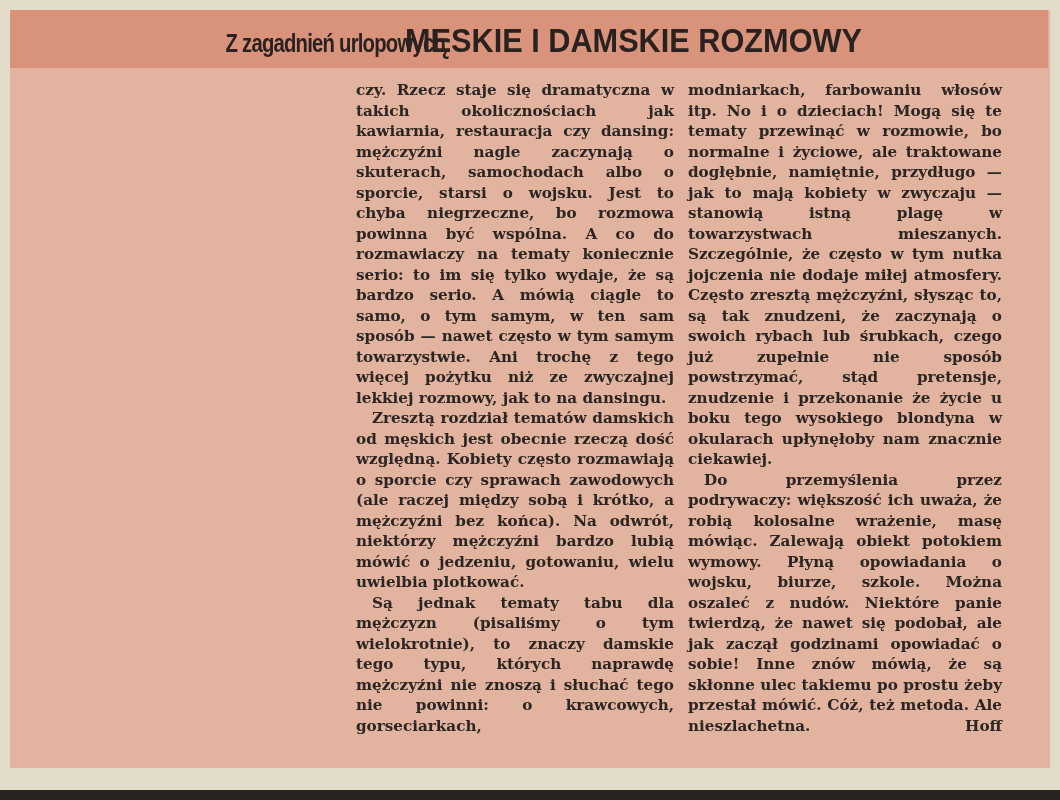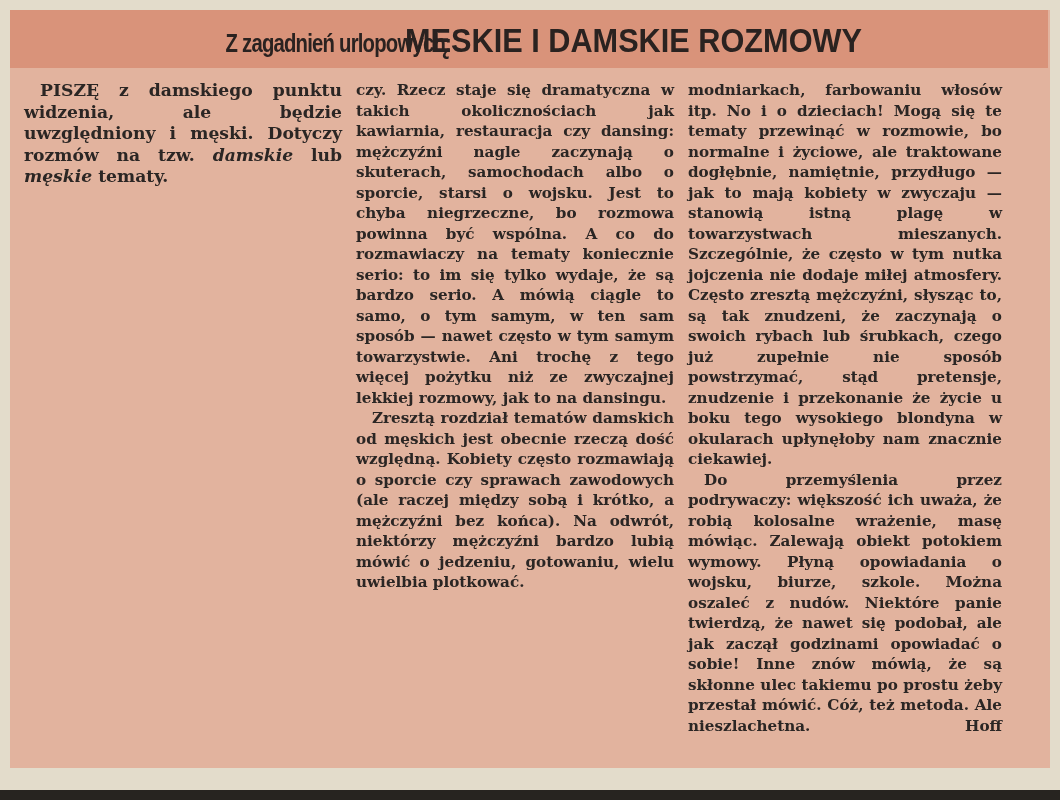--- a/index.html
+++ b/index.html
@@ -70,26 +70,26 @@
 <div class="clipping">
   <div class="headline-band">
     <div class="headline">
       <span class="kicker">Z zagadnień urlopowych:</span>
       <span class="title">MĘSKIE I DAMSKIE ROZMOWY</span>
     </div>
   </div>
 
   <div class="columns">
     <div class="col">
-      <p class="lead"><span class="lead-caps">PISZĘ z damskiego</span><span> punktu widzenia, ale będzie uwzględniony i męski. Dotyczy rozmów na tzw. </span><span class="it">damskie</span><span> lub </span><span class="it">męskie</span><span> tematy.</span></p>
     </div>
 
     <div class="col col2">
       <p class="cont">czy. Rzecz staje się dramatyczna w takich okolicznościach jak kawiarnia, restauracja czy dansing: mężczyźni nagle zaczynają o skuterach, samochodach albo o sporcie, starsi o wojsku. Jest to chyba niegrzeczne, bo rozmowa powinna być wspólna. A co do rozmawiaczy na tematy koniecznie serio: to im się tylko wydaje, że są bardzo serio. A mówią ciągle to samo, o tym samym, w ten sam sposób — nawet często w tym samym towarzystwie. Ani trochę z tego więcej pożytku niż ze zwyczajnej lekkiej rozmowy, jak to na dansingu.</p>
       <p>Zresztą rozdział tematów damskich od męskich jest obecnie rzeczą dość względną. Kobiety często rozmawiają o sporcie czy sprawach zawodowych (ale raczej między sobą i krótko, a mężczyźni bez końca). Na odwrót, niektórzy mężczyźni bardzo lubią mówić o jedzeniu, gotowaniu, wielu uwielbia plotkować.</p>
+      <p>Są jednak tematy tabu dla mężczyzn (pisaliśmy o tym wielokrotnie), to znaczy damskie tego typu, których naprawdę mężczyźni nie znoszą i słuchać tego nie powinni: o krawcowych, gorseciarkach,</p>
     </div>
 
     <div class="col col3">
       <p class="cont">modniarkach, farbowaniu włosów itp. No i o dzieciach! Mogą się te tematy przewinąć w rozmowie, bo normalne i życiowe, ale traktowane dogłębnie, namiętnie, przydługo — jak to mają kobiety w zwyczaju — stanowią istną plagę w towarzystwach mieszanych. Szczególnie, że często w tym nutka jojczenia nie dodaje miłej atmosfery. Często zresztą mężczyźni, słysząc to, są tak znudzeni, że zaczynają o swoich rybach lub śrubkach, czego już zupełnie nie sposób powstrzymać, stąd pretensje, znudzenie i przekonanie że życie u boku tego wysokiego blondyna w okularach upłynęłoby nam znacznie ciekawiej.</p>
       <p><span>Do przemyślenia przez podrywaczy: większość ich uważa, że robią kolosalne wrażenie, masę mówiąc. Zalewają obiekt potokiem wymowy. Płyną opowiadania o wojsku, biurze, szkole. Można oszaleć z nudów. Niektóre panie twierdzą, że nawet się podobał, ale jak zaczął godzinami opowiadać o sobie! Inne znów mówią, że są skłonne ulec takiemu po prostu żeby przestał mówić. Cóż, też metoda. Ale nieszlachetna.</span> <span class="signature">Hoff</span></p>
     </div>
   </div>
 </div>
 
 <div class="bottom-strip"></div>

